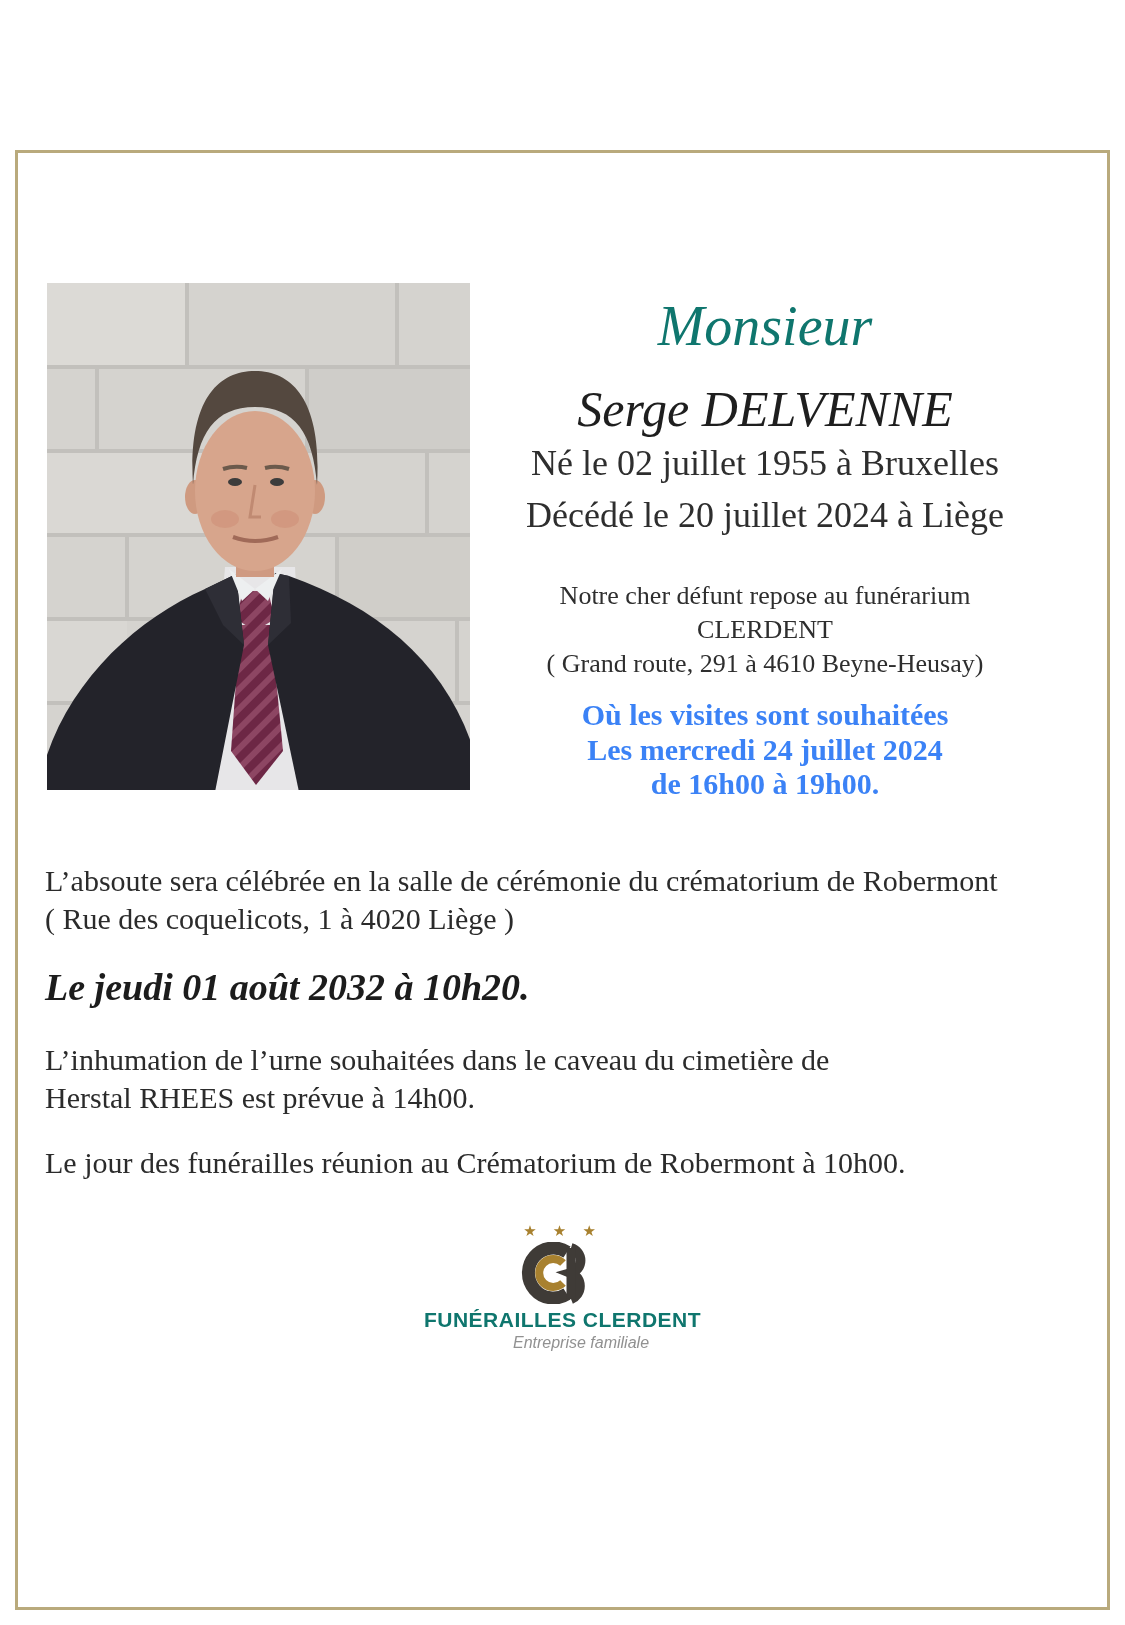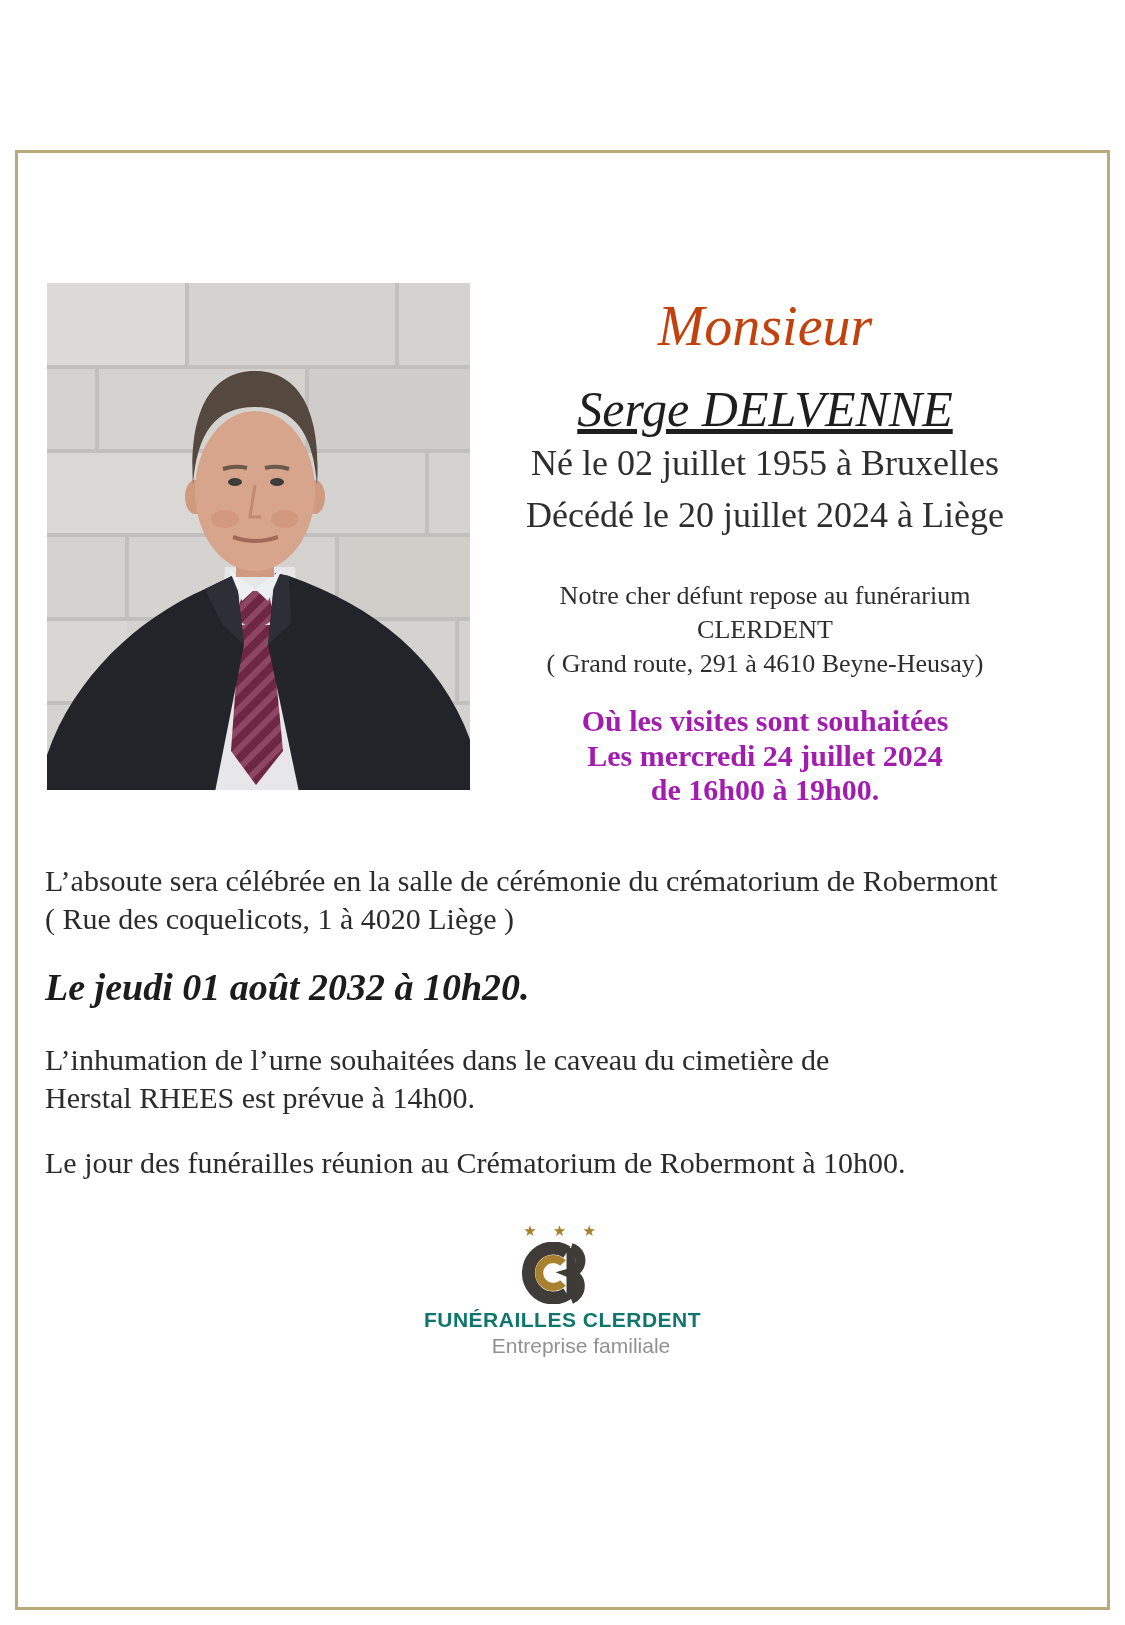--- a/index.html
+++ b/index.html
@@ -26,49 +26,48 @@
   }
   .right-col {
     position: absolute;
     left: 490px; top: 296px;
     width: 550px;
     text-align: center;
   }
   .monsieur {
     font-style: italic;
     font-size: 56px;
-    color: #c2410c;
+    color: #0f766e;
     line-height: 1.1;
   }
   .deceased-name {
     font-style: italic;
     font-size: 50px;
     color: #1e1e1e;
     margin-top: 24px;
     line-height: 1.1;
     white-space: nowrap;
-    text-decoration: underline;
   }
   .vitals {
     font-size: 36px;
     line-height: 1.45;
     color: #2e2e2e;
   }
   .repose {
     margin-top: 38px;
     font-size: 26px;
     line-height: 1.3;
     color: #2e2e2e;
   }
   .visits {
-    margin-top: 24px;
+    margin-top: 18px;
     font-weight: bold;
     font-size: 30px;
     line-height: 1.15;
-    color: #a21caf;
+    color: #3b82f6;
   }
   .main-block {
     position: absolute;
     left: 45px; right: 45px;
     top: 862px;
     text-align: left;
     font-size: 30px;
     color: #2b2b2b;
   }
   .ceremony { line-height: 1.25; }
@@ -97,21 +96,22 @@
   .company-name {
     font-family: "Liberation Sans", sans-serif;
     font-weight: bold;
     font-size: 21px;
     letter-spacing: 0.5px;
     color: #0f766e;
     margin-top: 4px;
   }
   .company-tagline {
     font-family: "Liberation Sans", sans-serif;
-    font-size: 21px;
+    font-style: italic;
+    font-size: 16px;
     color: #919191;
     margin-top: 2px;
     margin-left: 37px;
   }
 </style>
 </head>
 <body>
 
 <div class="card-frame"></div>
 

